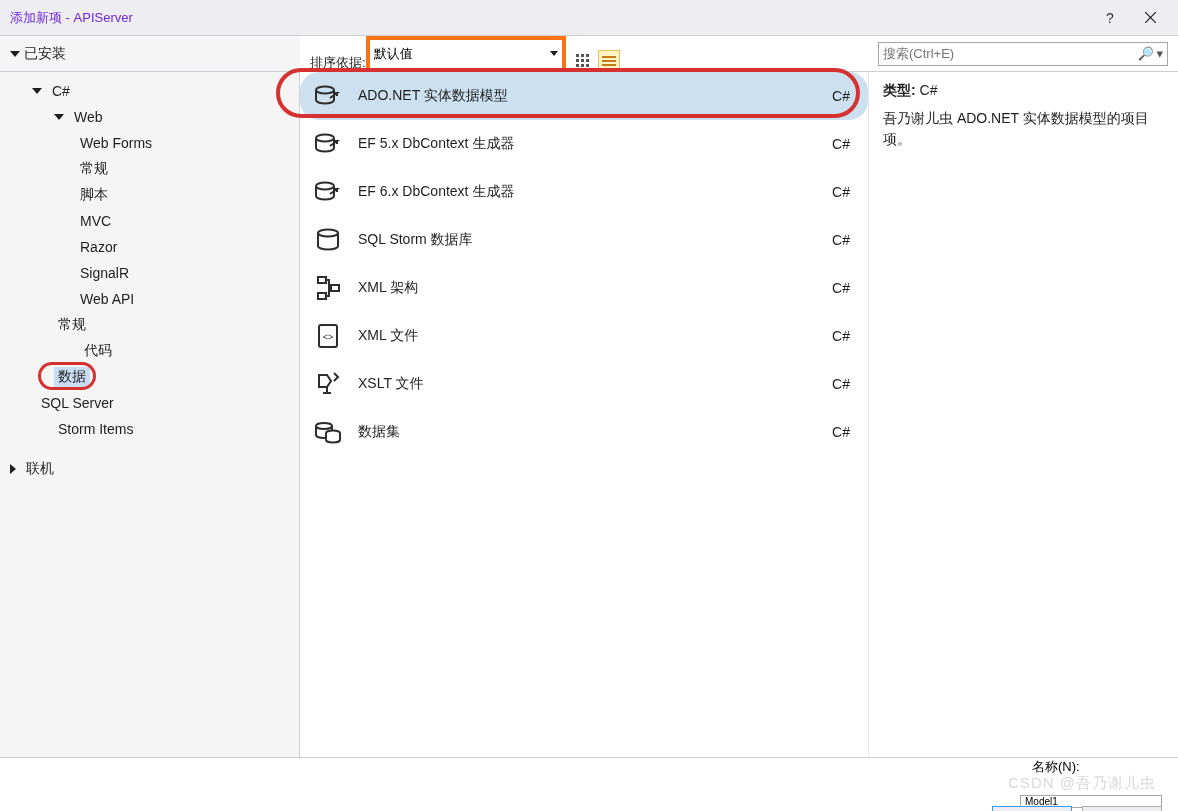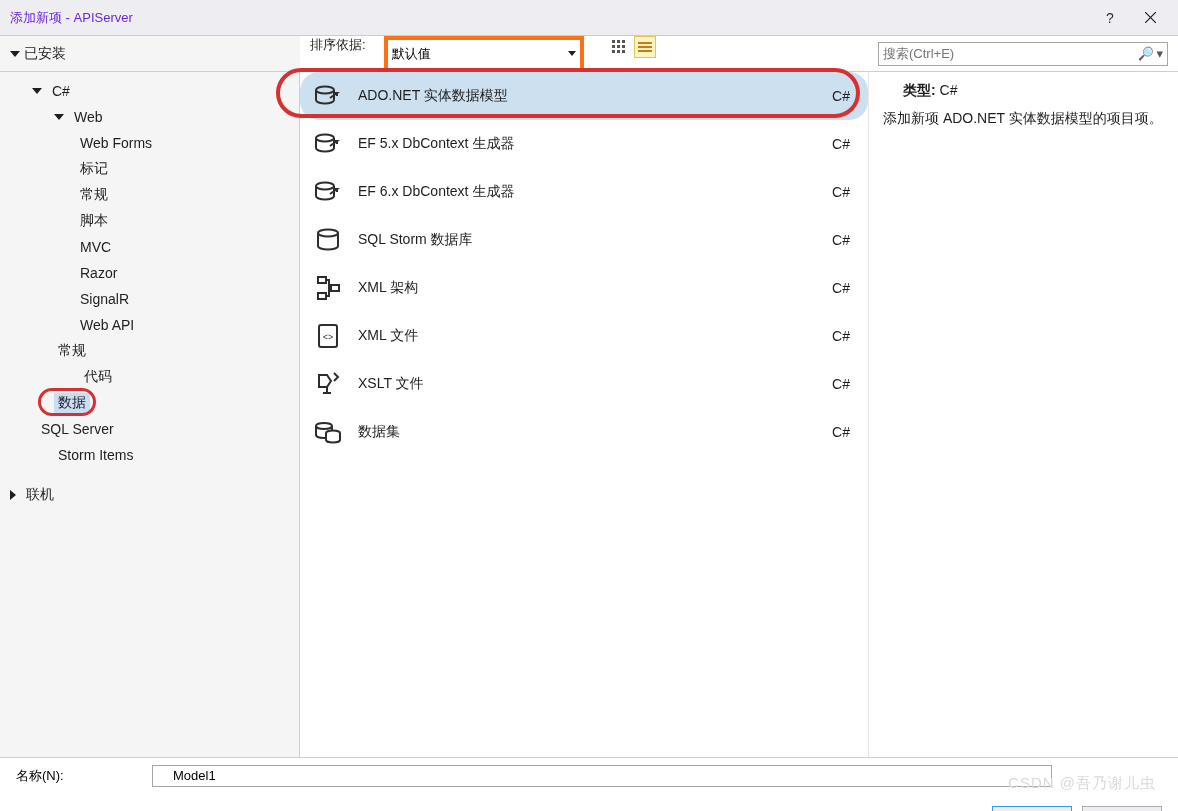--- a/index.html
+++ b/index.html
@@ -9,21 +9,21 @@
 .titlebar-title { flex: 1; font-size: 13px; color: #6d28d9; padding-left: 2px; }
 .titlebar-btn { width: 40px; height: 30px; display: flex; align-items: center; justify-content: center; color: #333; font-size: 14px; }
 
 .toolbar-row { height: 36px; display: flex; align-items: center; border-bottom: 1px solid #ccced6; }
 .toolbar-left { width: 300px; display: flex; align-items: center; height: 100%; background: #f5f5f5; padding-left: 10px; }
 .installed-hdr { display: flex; align-items: center; gap: 4px; font-size: 14px; color: #1e1e1e; }
 .arrow { display: inline-block; width: 0; height: 0; }
 .arrow.down { border-left: 5px solid transparent; border-right: 5px solid transparent; border-top: 6px solid #1e1e1e; }
 .arrow.right { border-top: 5px solid transparent; border-bottom: 5px solid transparent; border-left: 6px solid #1e1e1e; }
 
-.toolbar-mid { flex: 1; display: flex; align-items: flex-start; gap: 18px; padding: 0 10px; }
+.toolbar-mid { flex: 1; display: flex; align-items: flex-end; gap: 0; padding: 0 10px; }
 .sort-label { font-size: 13px; color: #1e1e1e; }
 .sort-combo { width: 200px; height: 36px; border: 4px solid #f97316; background: #fff; font-size: 13px; padding: 0 4px; display: flex; align-items: center; justify-content: space-between; }
 .combo-arrow { width: 0; height: 0; border-left: 4px solid transparent; border-right: 4px solid transparent; border-top: 5px solid #1e1e1e; }
 
 .view-btns { display: flex; gap: 4px; margin-left: 6px; }
 .view-btn { width: 22px; height: 22px; display: flex; align-items: center; justify-content: center; border: 1px solid transparent; }
 .view-btn.active { background: #fdf4bf; border: 1px solid #e5c365; }
 
 .toolbar-right { width: 310px; padding: 0 10px; }
 .search-box { width: 100%; height: 24px; border: 1px solid #a6a6a6; background: #fff; display: flex; align-items: center; padding: 0 4px; }
@@ -44,27 +44,27 @@
 .circle-annot { position: absolute; border: 3px solid #d63131; border-radius: 14px; pointer-events: none; }
 
 .center { flex: 1; background: #fff; overflow-y: auto; position: relative; }
 .tpl-item { height: 48px; display: flex; align-items: center; padding: 0 12px; gap: 14px; border-radius: 19px; }
 .tpl-item.selected { background: #cde0ef; }
 .tpl-icon { width: 32px; height: 32px; display: flex; align-items: center; justify-content: center; }
 .tpl-label { flex: 1; font-size: 14px; color: #1e1e1e; }
 .tpl-lang { font-size: 14px; color: #1e1e1e; padding-right: 6px; }
 
 .infobox { width: 310px; background: #fff; border-left: 1px solid #e6e6e6; padding: 10px 14px; font-size: 14px; color: #1e1e1e; }
-.info-type { margin-bottom: 8px; margin-left: 20px; }
+.info-type { margin-bottom: 8px; }
 .info-type b { font-weight: 600; }
 .info-desc { line-height: 1.5; }
 
-.name-row { height: 36px; border-top: 1px solid #ccced6; display: flex; align-items: center; padding: 0 16px; gap: 6px; }
+.name-row { height: 36px; border-top: 1px solid #ccced6; display: flex; align-items: flex-end; padding: 0 16px; gap: 19px; flex-direction: column; }
 .name-label { font-size: 13px; width: 130px; }
-.name-input { flex: 1; max-width: 900px; height: 22px; border: 1px solid #a6a6a6; padding: 0 20px; font-size: 13px; background: #fff; }
+.name-input { flex: 1; max-width: 900px; height: 22px; border: 1px solid #a6a6a6; padding: 0 4px; font-size: 10px; background: #fff; }
 
 .button-row { height: 50px; display: flex; justify-content: flex-end; align-items: center; padding: 0 16px; gap: 10px; }
 .dlg-btn { min-width: 80px; height: 24px; border: 1px solid #acacac; background: #eeeef2; font-size: 13px; cursor: default; display: flex; align-items: center; justify-content: center; padding: 0 12px; }
 .dlg-btn.primary { border: 1px solid #3399ff; }
 
 .watermark { position: absolute; right: 22px; bottom: 18px; color: #d8d9de; font-size: 15px; pointer-events: none; letter-spacing: 1px; }
 
 .big-circle { position: absolute; left: 276px; top: 68px; width: 584px; height: 50px; border: 4px solid #d63131; border-radius: 28px; pointer-events: none; z-index: 10; }
 </style>
 </head>
@@ -133,23 +133,20 @@
         <span class="tree-item-label">C#</span>
       </div>
       <div class="tree-item ind2">
         <span class="arrow down"></span>
         <span class="tree-item-label">Web</span>
       </div>
       <div class="tree-item ind3 no-arrow">
         <span class="tree-item-label">Web Forms</span>
       </div>
       <div class="tree-item ind3 no-arrow">
-        <span class="tree-item-label">标记</span>
-      </div>
-      <div class="tree-item ind3 no-arrow">
         <span class="tree-item-label">常规</span>
       </div>
       <div class="tree-item ind3 no-arrow">
         <span class="tree-item-label">脚本</span>
       </div>
       <div class="tree-item ind3 no-arrow">
         <span class="tree-item-label">MVC</span>
       </div>
       <div class="tree-item ind3 no-arrow">
         <span class="tree-item-label">Razor</span>
@@ -271,21 +268,21 @@
         <div class="tpl-label">数据集</div>
         <div class="tpl-lang">C#</div>
       </div>
     </div>
 
   <div class="infobox">
     <div class="info-type">
       <b>类型:</b>
       <span>C#</span>
     </div>
-    <div class="info-desc">添加新项 ADO.NET 实体数据模型的项目项。</div>
+    <div class="info-desc">吾乃谢儿虫 ADO.NET 实体数据模型的项目项。</div>
   </div>
 </div>
 
 <div class="name-row">
   <span class="name-label">名称(N):</span>
   <input class="name-input" value="Model1" style="">
 </div>
 
 <div class="button-row">
   <div class="dlg-btn primary">添加(A)</div>

